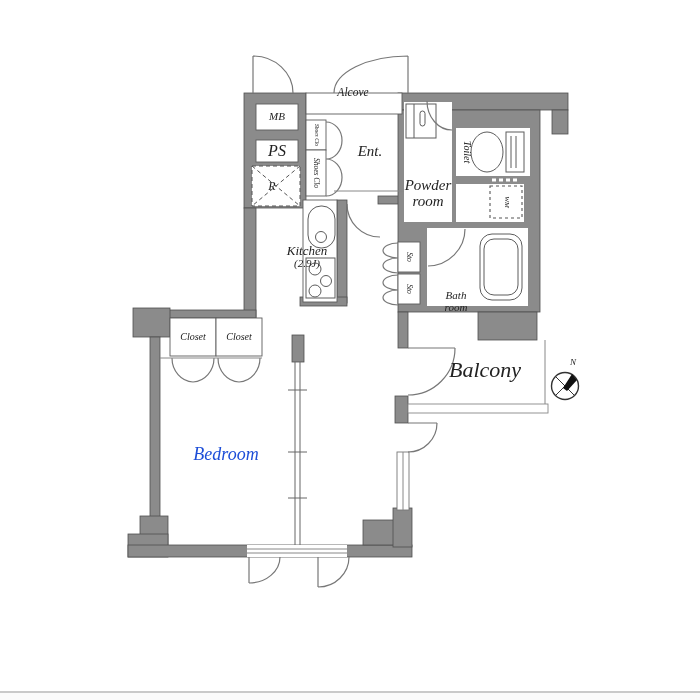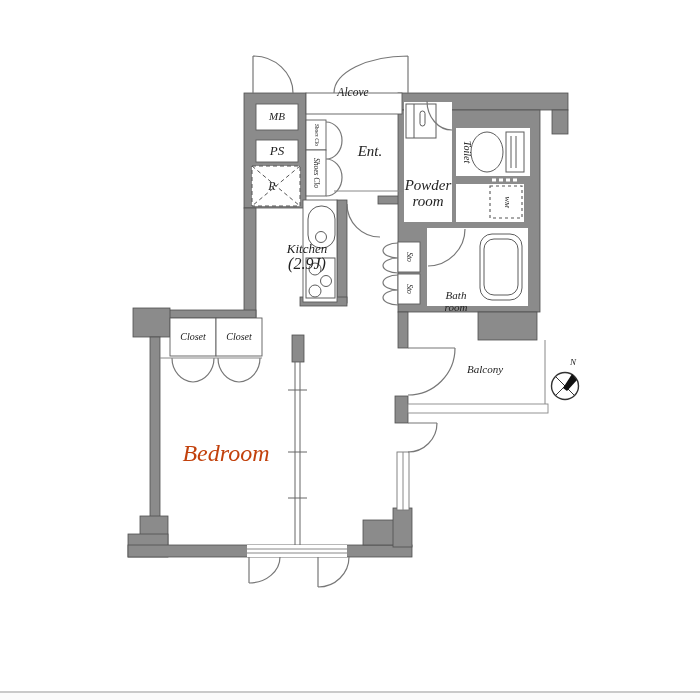--- a/index.html
+++ b/index.html
@@ -136,43 +136,43 @@
     </g>
 
     <g>
       <circle cx="565" cy="386" r="13.5" fill="#ffffff" stroke="#333333" stroke-width="1.4"></circle>
       <path d="M556,377 L574,395 M556,395 L574,377" stroke="#333333" stroke-width="1" fill="none"></path>
       <polygon points="563,388 572,374 577,380 567,391" fill="#111111"></polygon>
     </g>
   </svg>
 
   <div class="lbl" style="left: 277px; top: 117px; font-size: 11px; color: rgb(34, 34, 34);">MB</div>
-  <div class="lbl" style="left: 277px; top: 151px; font-size: 13px; color: rgb(34, 34, 34);">PS</div>
+  <div class="lbl" style="left: 277px; top: 151px; font-size: 16px; color: rgb(34, 34, 34);">PS</div>
   <div class="lbl" style="left: 272px; top: 186px; font-size: 12px; color: rgb(34, 34, 34);">R</div>
   <div class="lbl" style="left: 353px; top: 92px; font-size: 11.5px; color: rgb(34, 34, 34);">Alcove</div>
   <div class="lbl rot" style="left: 316px; top: 135px; font-size: 5.5px; color: rgb(34, 34, 34);">Shoes Clo</div>
   <div class="lbl rot" style="left: 316px; top: 173px; font-size: 7.5px; color: rgb(34, 34, 34);">Shoes Clo</div>
   <div class="lbl" style="left: 370px; top: 152px; font-size: 15px; color: rgb(34, 34, 34);">Ent.</div>
   <div class="lbl" style="left: 428px; top: 178px; font-size: 15px; color: rgb(34, 34, 34); margin-top: 16px;">
     <span class="ln">Powder</span>
     <span class="ln">room</span>
   </div>
   <div class="lbl rot" style="left: 467px; top: 152px; font-size: 10px; color: rgb(34, 34, 34);">Toilet</div>
   <div class="lbl rot" style="left: 506px; top: 202px; font-size: 7px; color: rgb(34, 34, 34);">WM</div>
   <div class="lbl rot" style="left: 409px; top: 257px; font-size: 7.5px; color: rgb(34, 34, 34);">Sto</div>
   <div class="lbl rot" style="left: 409px; top: 289px; font-size: 7.5px; color: rgb(34, 34, 34);">Sto</div>
   <div class="lbl" style="left: 456px; top: 270px; font-size: 11px; color: rgb(34, 34, 34); margin-top: 32px;">
     <span class="ln">Bath</span>
     <span class="ln">room</span>
   </div>
   <div class="lbl" style="left: 281px; top: 257px; font-size: 13px; color: rgb(34, 34, 34); margin-left: 26px;">
     <span class="ln">Kitchen</span>
-    <span class="ln" style="font-size:16px;">(2.9J)</span>
+    <span class="ln" style="font-size:11px;">(2.9J)</span>
   </div>
   <div class="lbl" style="left: 193px; top: 337px; font-size: 10px; color: rgb(34, 34, 34);">Closet</div>
   <div class="lbl" style="left: 239px; top: 337px; font-size: 10px; color: rgb(34, 34, 34);">Closet</div>
-  <div class="lbl" style="left: 226px; top: 454px; font-size: 24px; color: #c2410c;">Bedroom</div>
-  <div class="lbl" style="left: 485px; top: 370px; font-size: 11px; color: rgb(34, 34, 34);">Balcony</div>
+  <div class="lbl" style="left: 226px; top: 454px; font-size: 18px; color: #1d4ed8;">Bedroom</div>
+  <div class="lbl" style="left: 485px; top: 370px; font-size: 22px; color: rgb(34, 34, 34);">Balcony</div>
   <div class="lbl" style="left: 573px; top: 363px; font-size: 9px; color: rgb(34, 34, 34);">N</div>
 
   <div class="footer-line" style="background: rgb(201, 201, 201);"></div>
   <div class="footer-strip" style="background: rgb(250, 250, 250);"></div>
 </div>
 
 </body></html>

